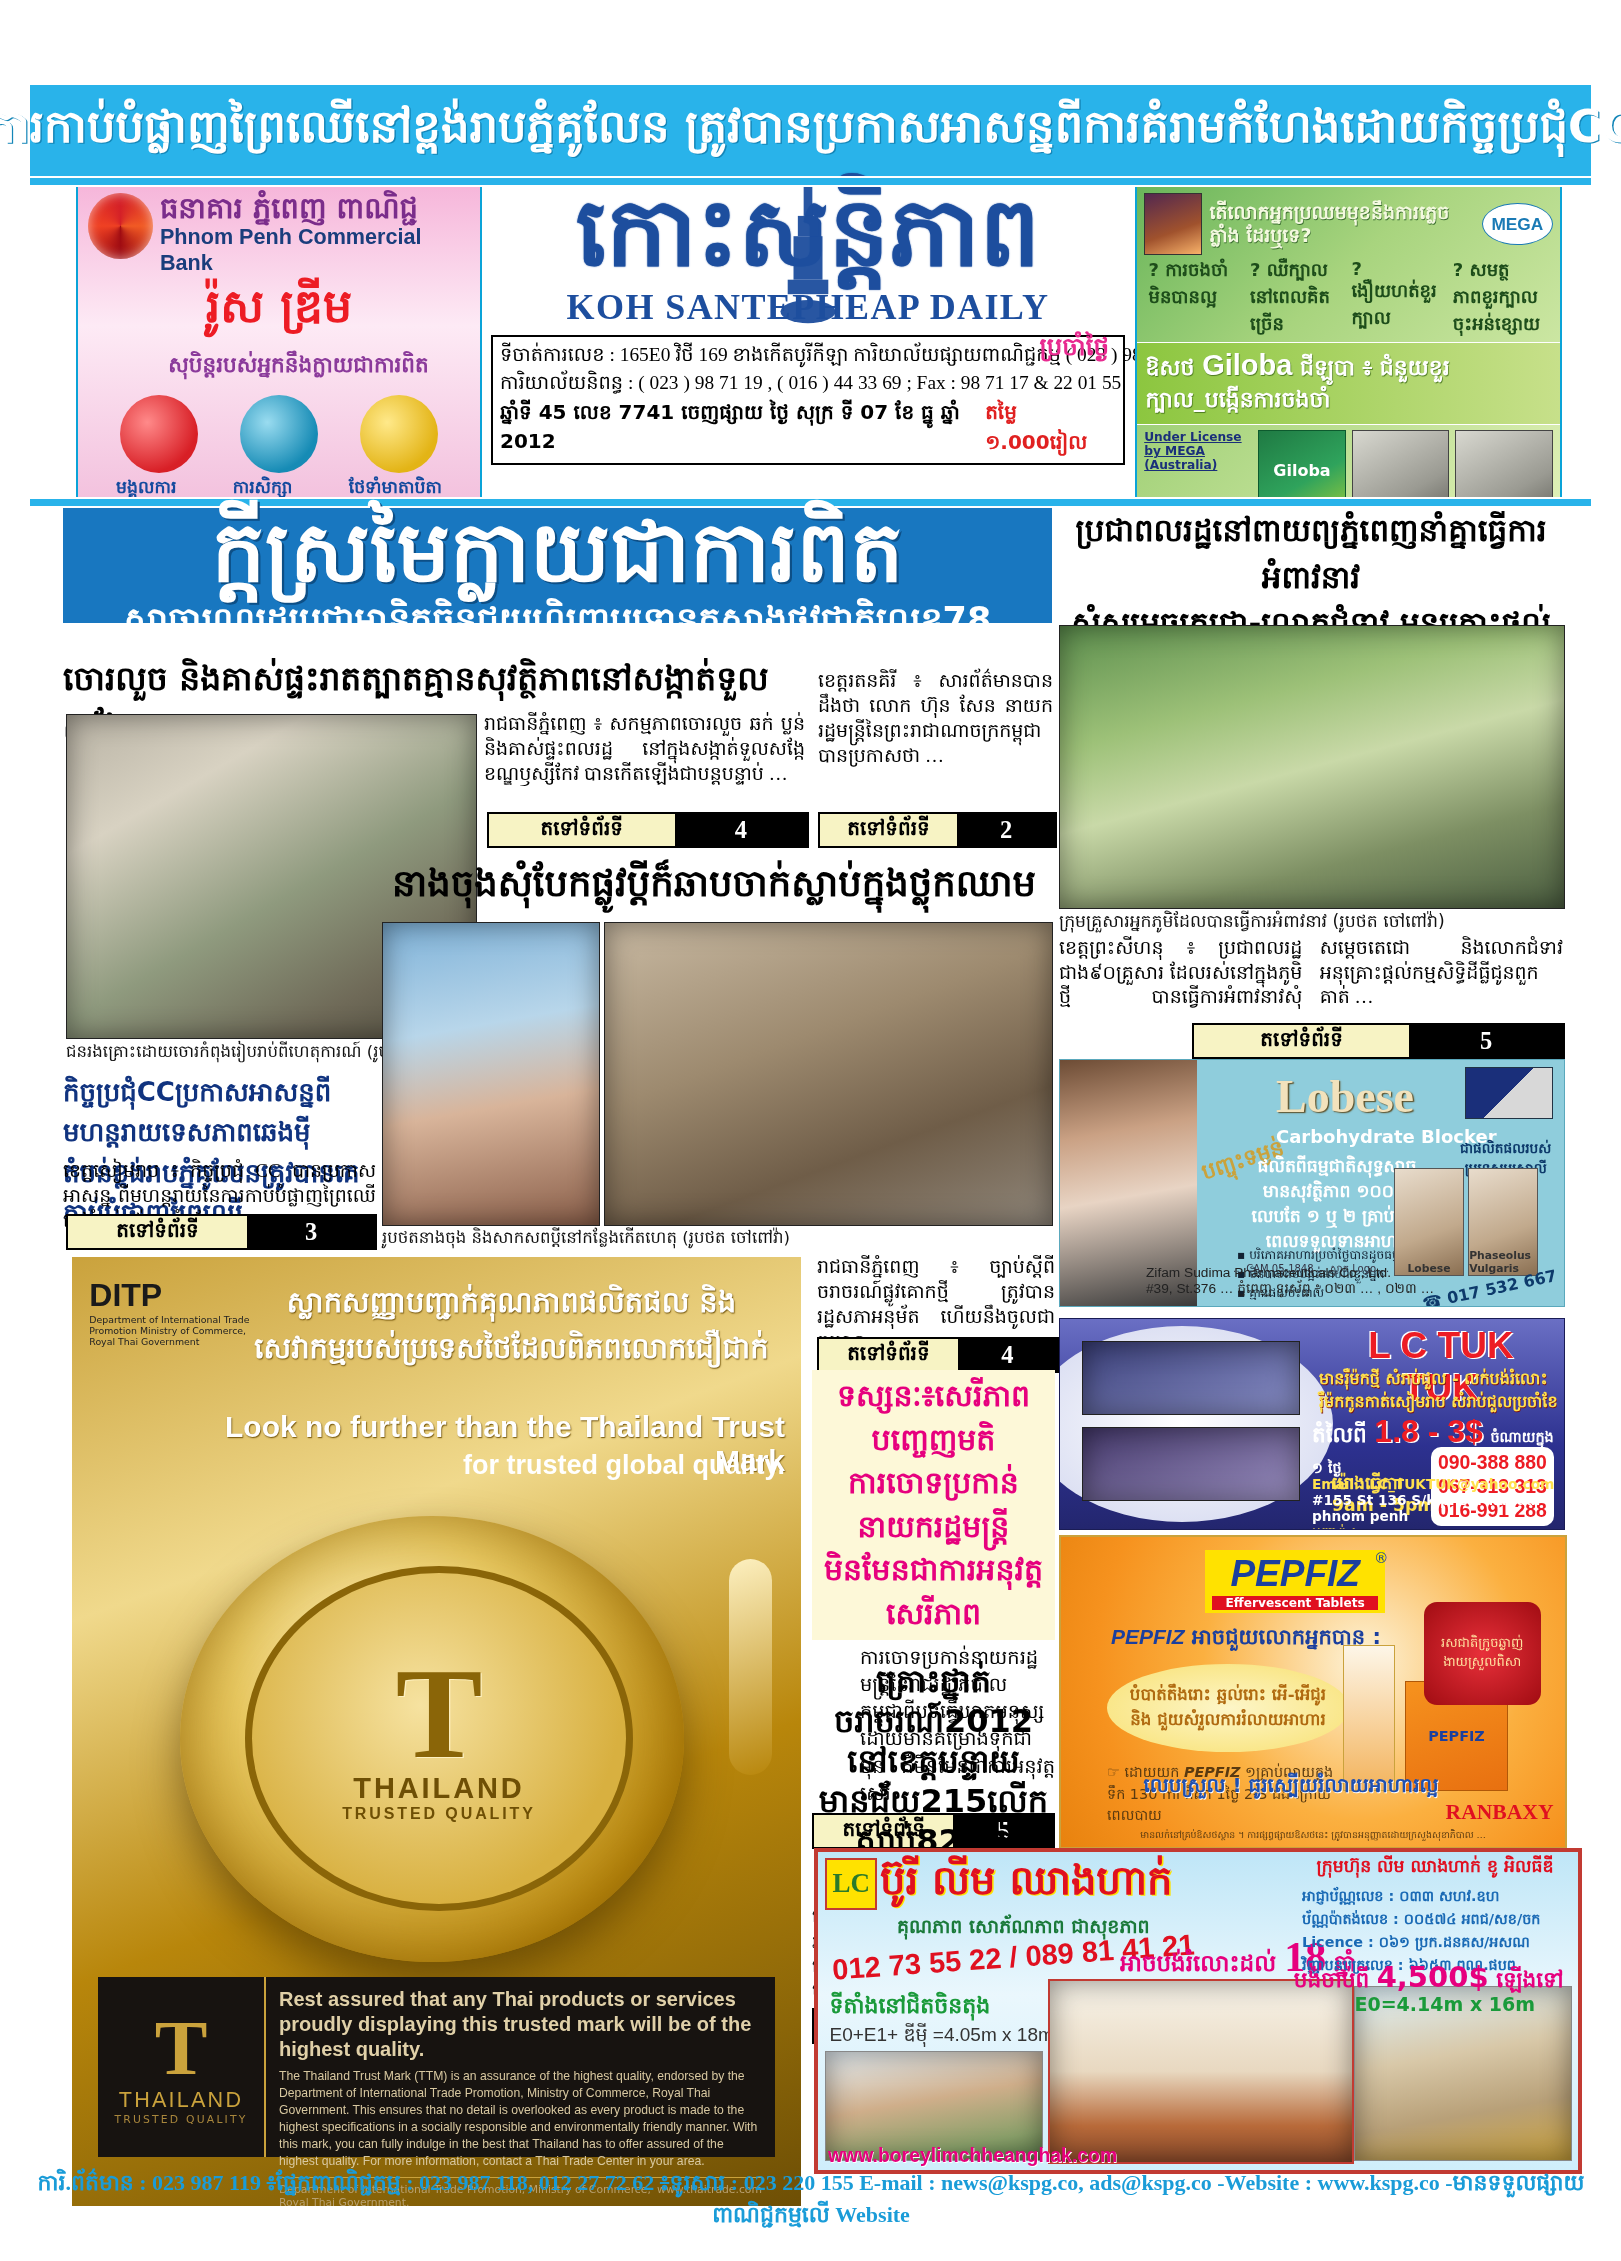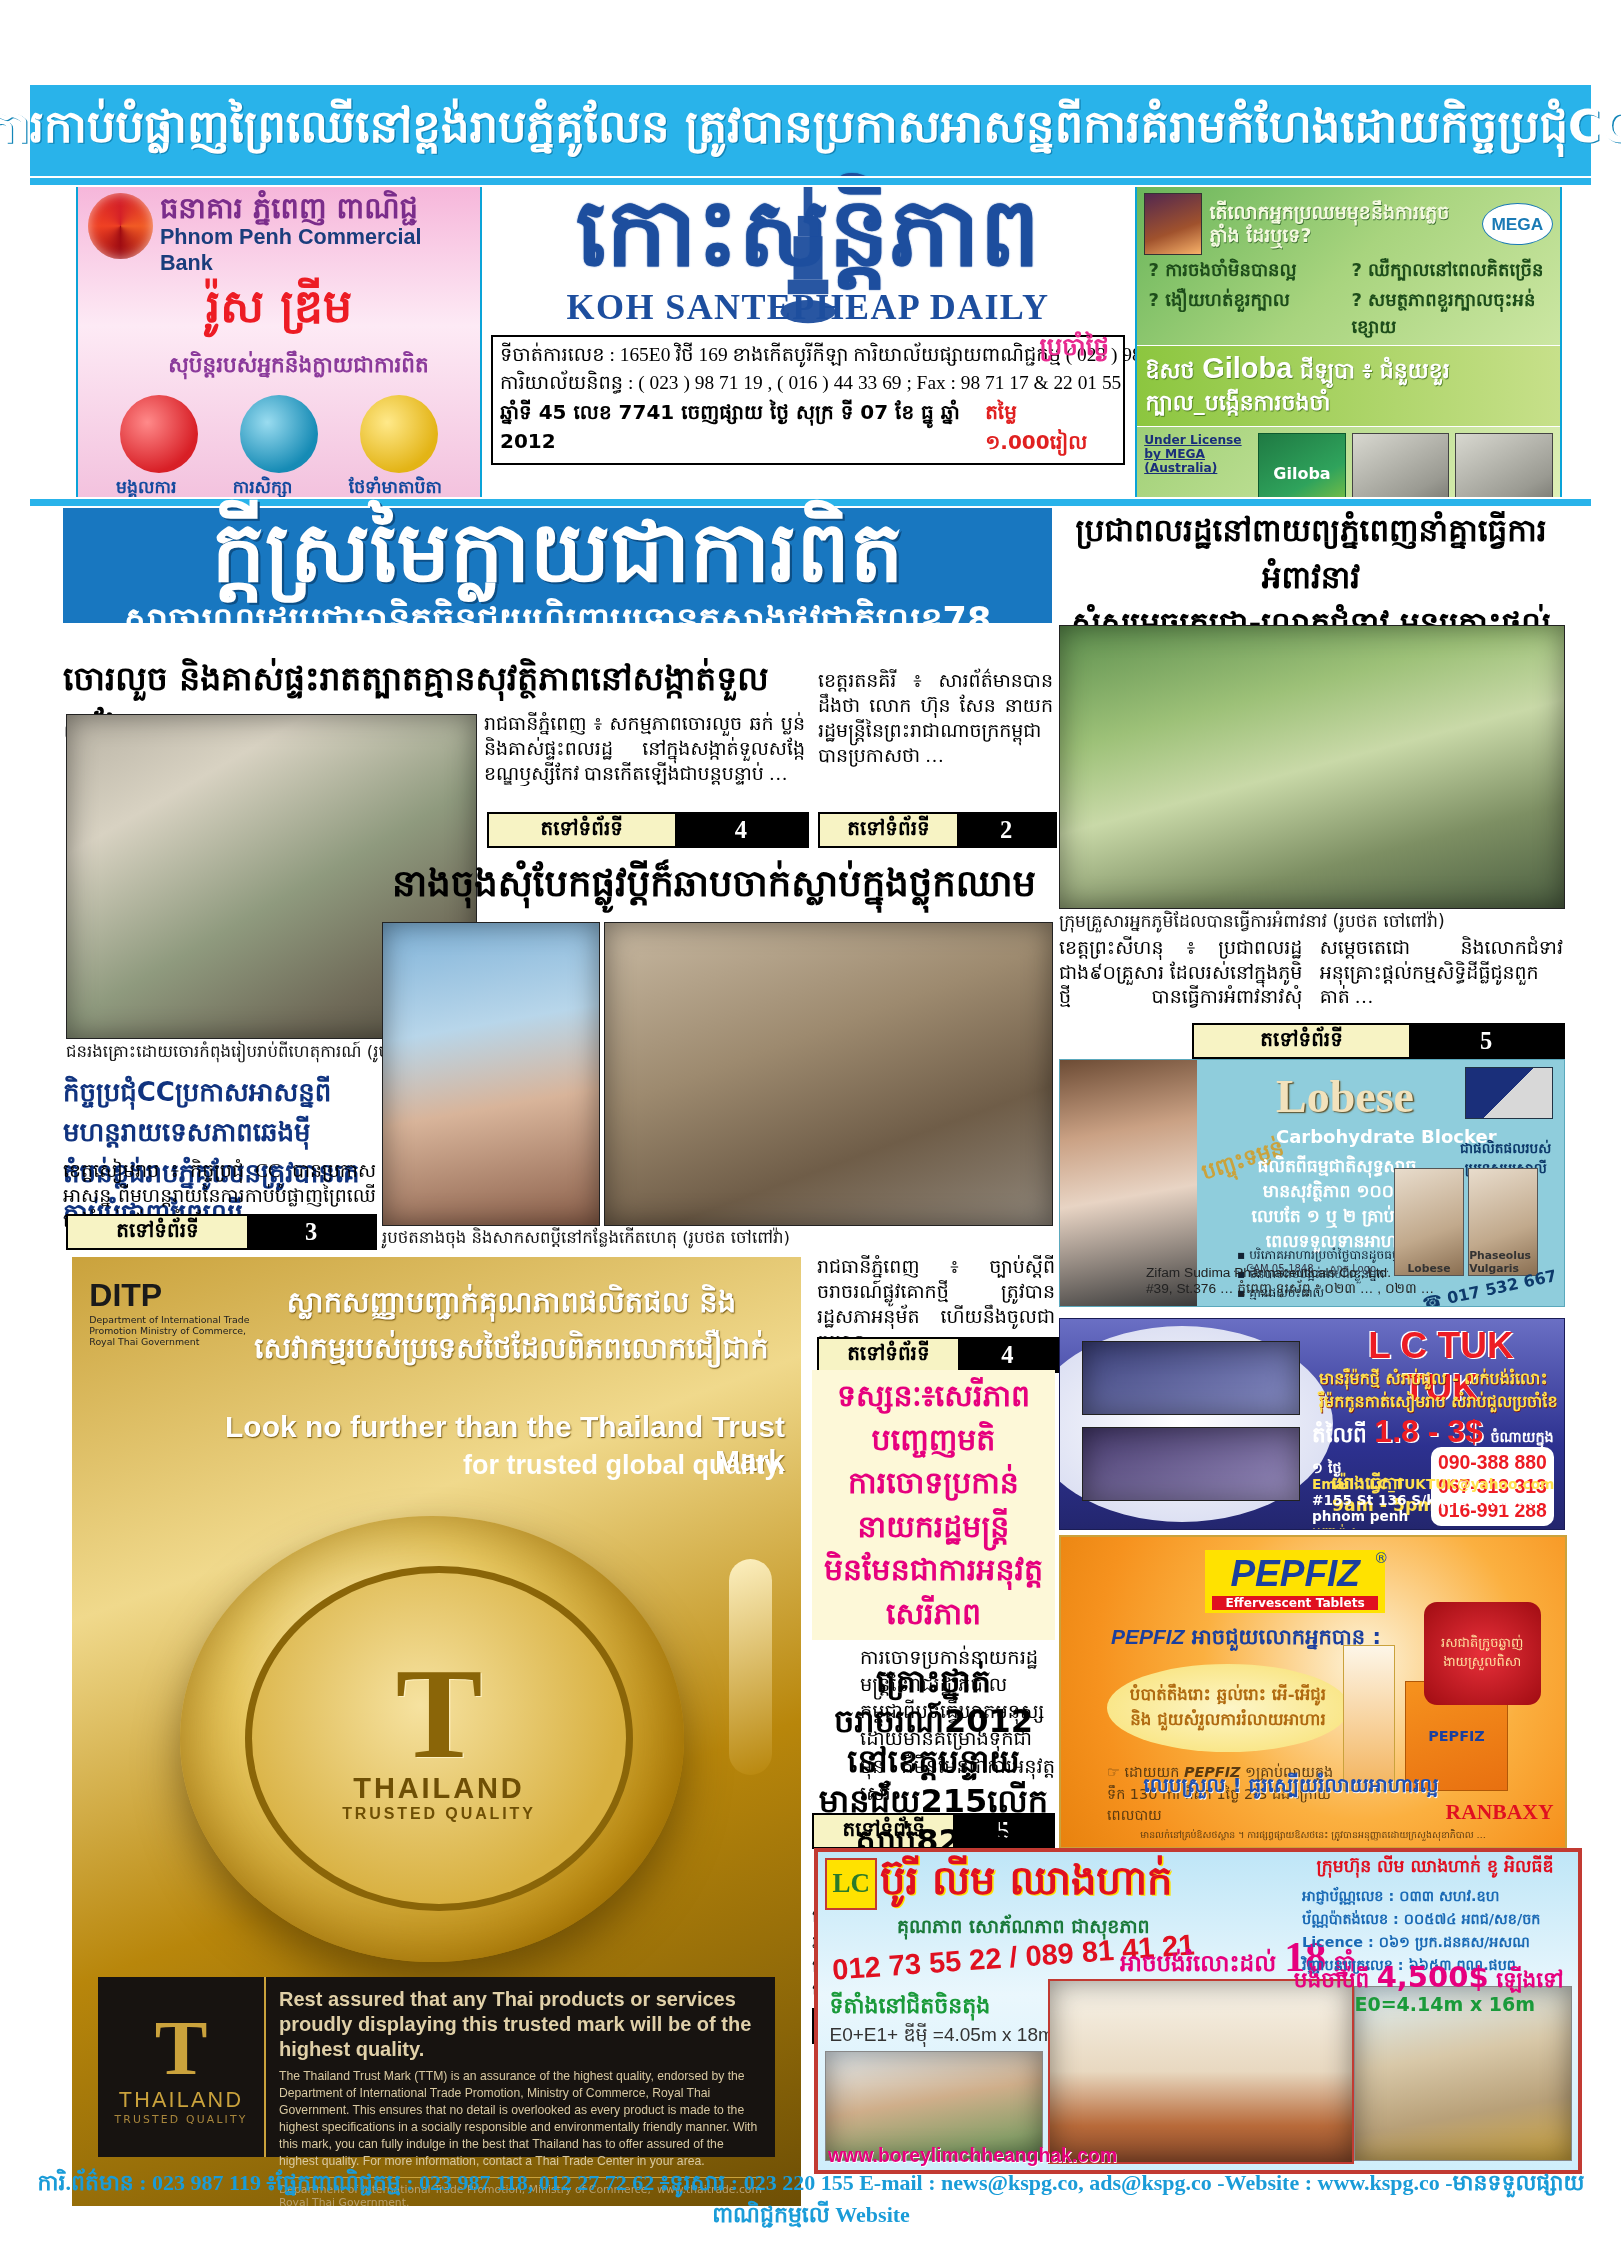--- a/index.html
+++ b/index.html
@@ -42,21 +42,21 @@
   .mi-issue{display:flex;justify-content:space-between;font-weight:bold;font-size:20px;margin-top:1.4px;}
   .mi-issue .price{color:#e02020;}
 
   #giloba-ad{left:1135px;top:184px;width:423px;height:311px;border:2.2px solid #0aa3d8;
     background:linear-gradient(135deg,#69b55a 0%,#a8d47e 40%,#dff0b6 100%);overflow:hidden;}
   .gil-head{display:flex;align-items:center;gap:7.2px;padding:7.2px 7.2px 0 7.2px;}
   .brain{width:56px;height:60px;background:linear-gradient(160deg,#53284f,#a0522d 60%,#f8b26a);border:0.7px solid #333;}
   .gil-title{color:#f4f9e0;font-weight:bold;font-size:19px;flex:1;line-height:1.2;text-shadow:0.7px 0.7px 0 #3c7030;}
   .mega-oval{background:#fff;border:1.4px solid #1a7ab5;border-radius:50%;width:69px;height:40px;
     display:flex;align-items:center;justify-content:center;color:#1a7ab5;font-weight:bold;font-size:17.3px;font-family:"Liberation Sans",sans-serif;}
-  .gil-qs{padding:2.9px 11.5px;display:grid;grid-template-columns:1fr 1fr;gap:2.9px 5.8px;}
+  .gil-qs{padding:2.9px 11.5px;display:grid;grid-template-columns:1fr 1fr 1fr 1fr;gap:2.9px 5.8px;}
   .gil-qs span{color:#1d4d1a;font-weight:bold;font-size:18px;}
   .gil-band{background:linear-gradient(90deg,#8cc63f,#c7e08a);border-top:1.4px solid #fff;border-bottom:1.4px solid #fff;
     padding:5.8px 8.6px;color:#fff;font-weight:bold;font-size:22px;text-shadow:0.7px 0.7px 0.7px #4f7d22;}
   .gil-band .latin{font-family:"Liberation Sans",sans-serif;font-size:29px;}
   .gil-row{display:flex;gap:5.8px;padding:5.8px 7.2px;}
   .gil-lic{width:108px;font-size:12.2px;color:#1a2f7a;font-weight:bold;text-decoration:underline;}
   .gil-box{width:86px;height:79px;background:linear-gradient(150deg,#1f7a43,#2fa35c 60%,#8cc63f);border:1.4px solid #0d5a2e;
     color:#fff;font-weight:bold;font-size:16px;display:flex;align-items:center;justify-content:center;}
   .gil-ph{flex:1;height:79px;background:linear-gradient(150deg,#d8d8d0,#9a9a92 70%,#6f6f68);border:1.4px solid #444;}
 

